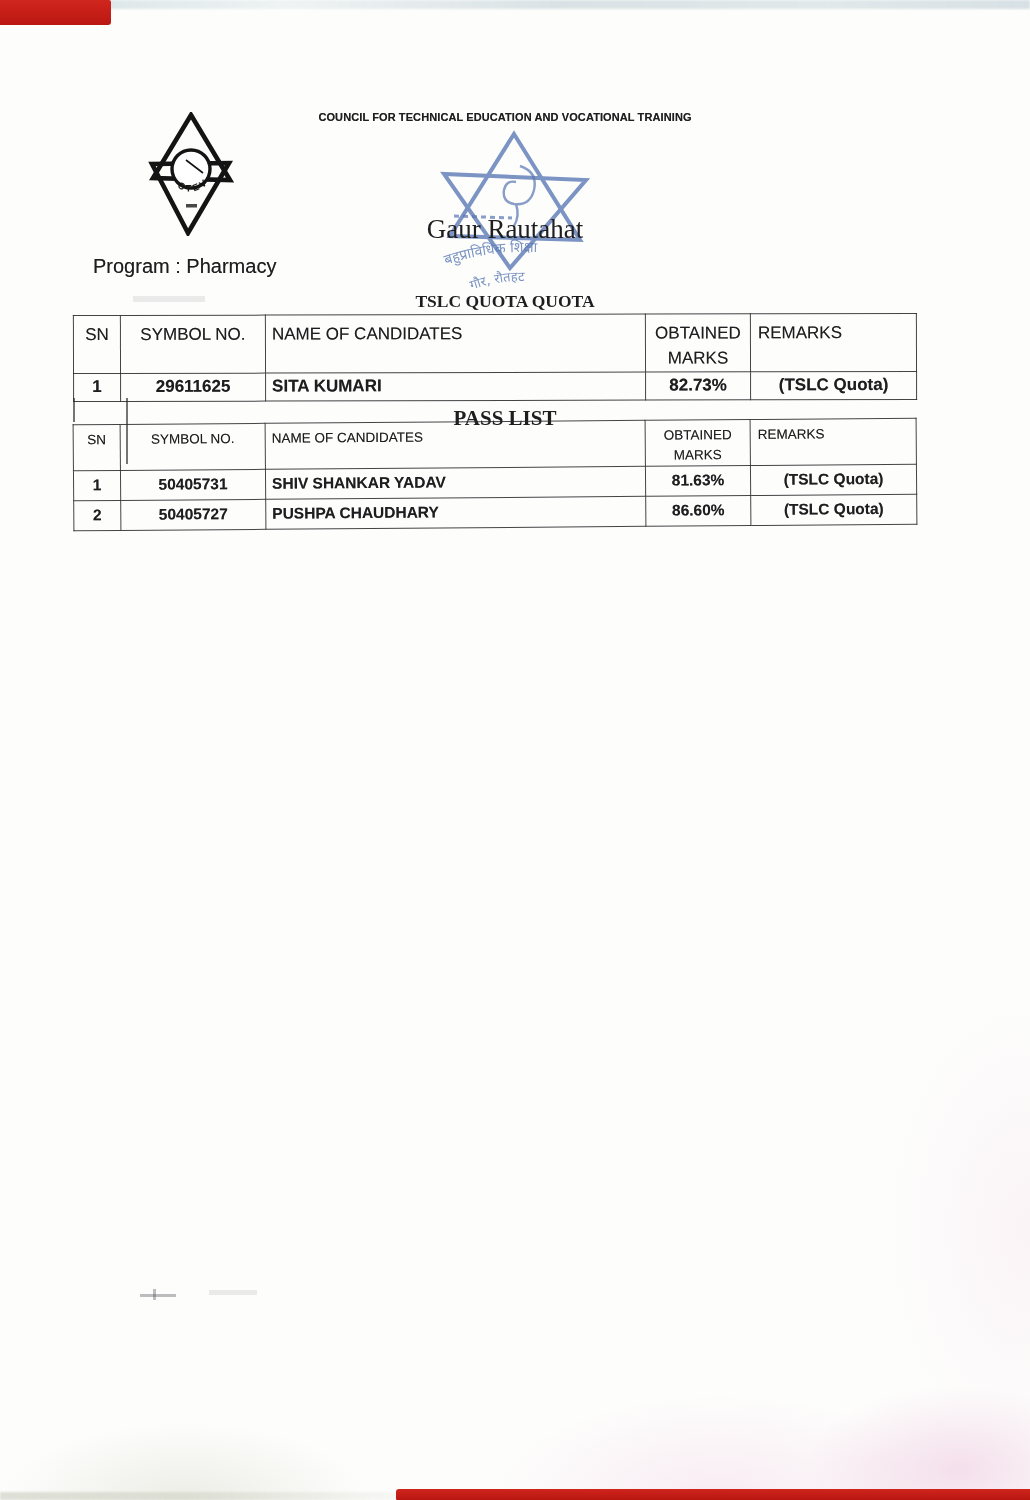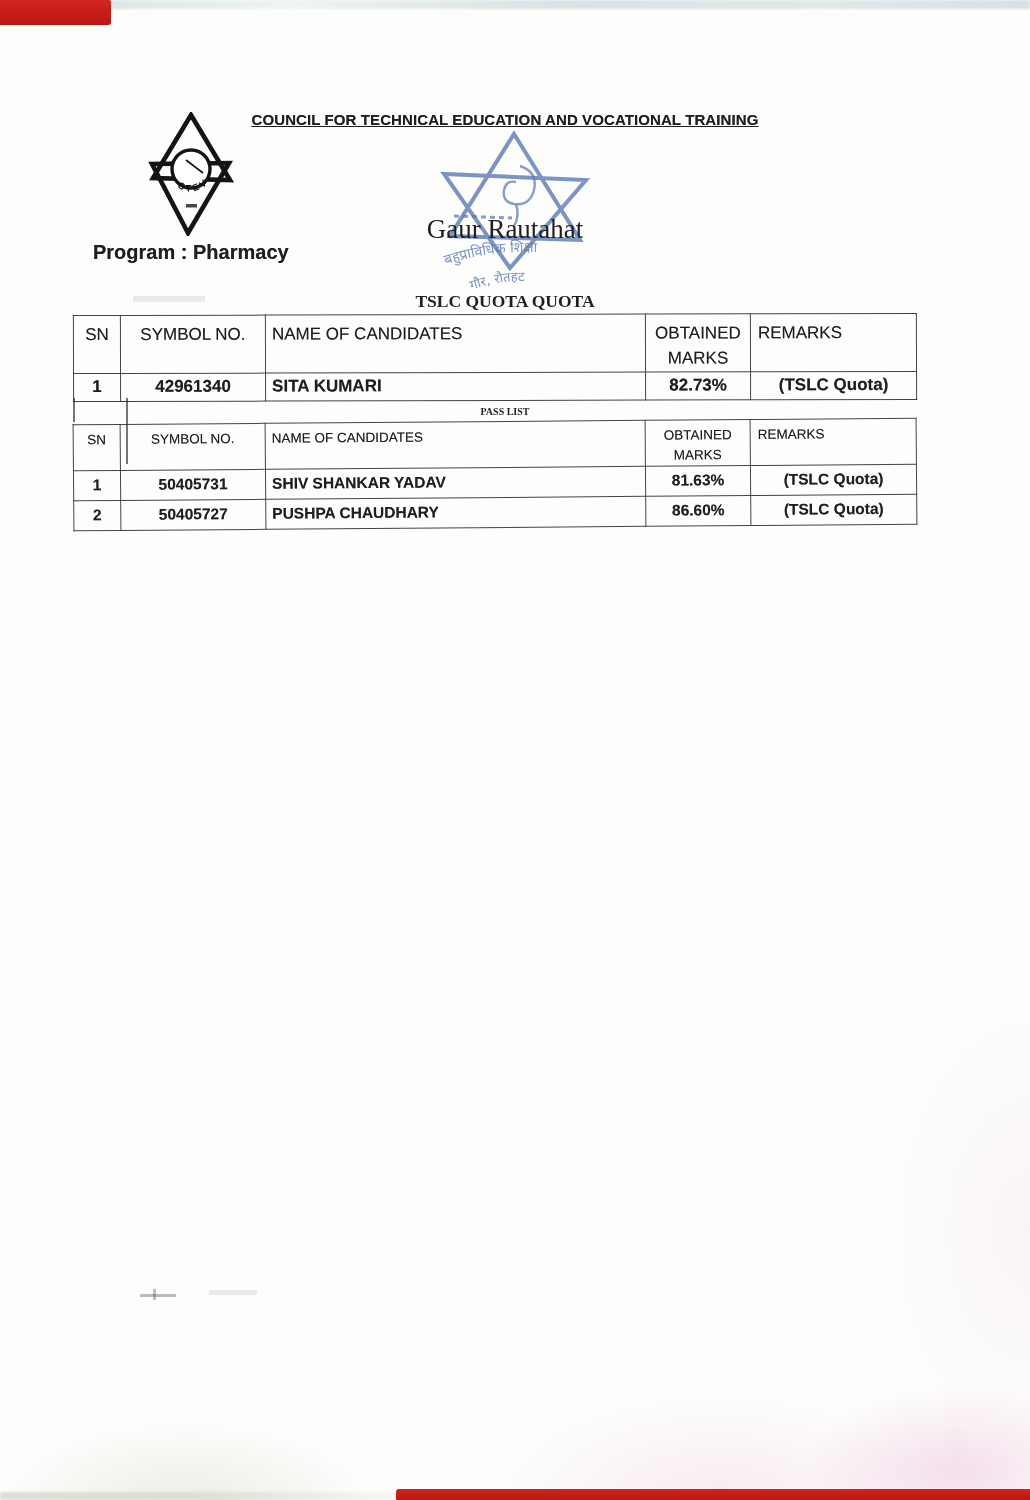--- a/index.html
+++ b/index.html
@@ -21,32 +21,32 @@
       rgba(120,150,165,.26) 55%, rgba(140,170,180,.24) 80%, rgba(130,160,175,.30));}
   .bottom-edge{position:absolute;left:0;top:1492px;width:420px;height:8px;filter:blur(1px);
     background:linear-gradient(90deg, rgba(150,155,128,.30), rgba(150,155,128,.05));}
   .red-bar-top{position:absolute;left:0;top:0;width:111px;height:25px;border-radius:0 2px 3px 0;}
   .red-bar-bottom{position:absolute;left:396px;top:1489px;width:634px;height:11px;border-radius:3px 0 0 1px;}
   .pencil-mark{position:absolute;background:rgba(70,70,78,.35);}
   .smudge{position:absolute;background:rgba(120,120,128,.14);}
   .border-ghost{position:absolute;background:rgba(45,45,48,.65);}
   
   .cline{position:absolute;left:0;width:1010px;text-align:center;}
-  .council{top:111px;font-size:15px;font-weight:700;letter-spacing:.1px;
-    text-shadow:0 0 .5px rgba(0,0,0,.55);text-decoration:underline;}
+  .council{top:111px;font-size:11px;font-weight:700;letter-spacing:.1px;
+    text-shadow:0 0 .5px rgba(0,0,0,.55);}
   .institute{top:138px;font-family:"Liberation Serif",serif;font-size:41px;
     letter-spacing:-.5px;font-weight:400;}
   .location{top:214px;font-family:"Liberation Serif",serif;font-size:27px;}
   .result-line{top:228px;font-family:"Liberation Serif",serif;font-size:26px;white-space:pre;}
-  .program{position:absolute;left:93px;top:241px;font-size:20px;font-weight:700;
+  .program{position:absolute;left:93px;top:255px;font-size:20px;font-weight:400;
     text-shadow:0 0 .4px rgba(0,0,0,.5);}
   .tbl-title{position:absolute;left:0;width:1010px;text-align:center;
     font-family:"Liberation Serif",serif;font-weight:700;}
   .quota-title{top:291px;font-size:17.5px;}
-  .pass-title{top:406px;font-size:10px;}
+  .pass-title{top:406px;font-size:21px;}
   
   table.rtable{position:absolute;border-collapse:collapse;table-layout:fixed;width:843px;}
   .rtable th,.rtable td{border:1.6px solid rgba(42,42,45,.88);overflow:hidden;
     text-shadow:0 0 .4px rgba(0,0,0,.45);}
   .w0{width:47px}.w1{width:145px}.w2{width:380px}.w3{width:105px}.w4{width:166px}
   .rtable th{font-weight:500;vertical-align:top;padding-top:7px;line-height:1.45;}
   .rtable td{vertical-align:middle;font-weight:700;padding-top:0;}
   .c0,.c1,.c3{text-align:center}
   .c2{text-align:left;padding-left:6px}
   td.c4{text-align:center}
@@ -134,21 +134,21 @@
         <th class="c0">SN</th>
         <th class="c1">SYMBOL NO.</th>
         <th class="c2">NAME OF CANDIDATES</th>
         <th class="c3">OBTAINED MARKS</th>
         <th class="c4">REMARKS</th>
       </tr>
     </thead>
     <tbody>
         <tr>
           <td class="c0">1</td>
-          <td class="c1">42961340</td>
+          <td class="c1">29611625</td>
           <td class="c2">SITA KUMARI</td>
           <td class="c3">82.73%</td>
           <td class="c4">(TSLC Quota)</td>
         </tr>
       </tbody>
   </table>
 
   <div class="tbl-title pass-title">PASS LIST</div>
   <table class="rtable t2">
     <colgroup>

